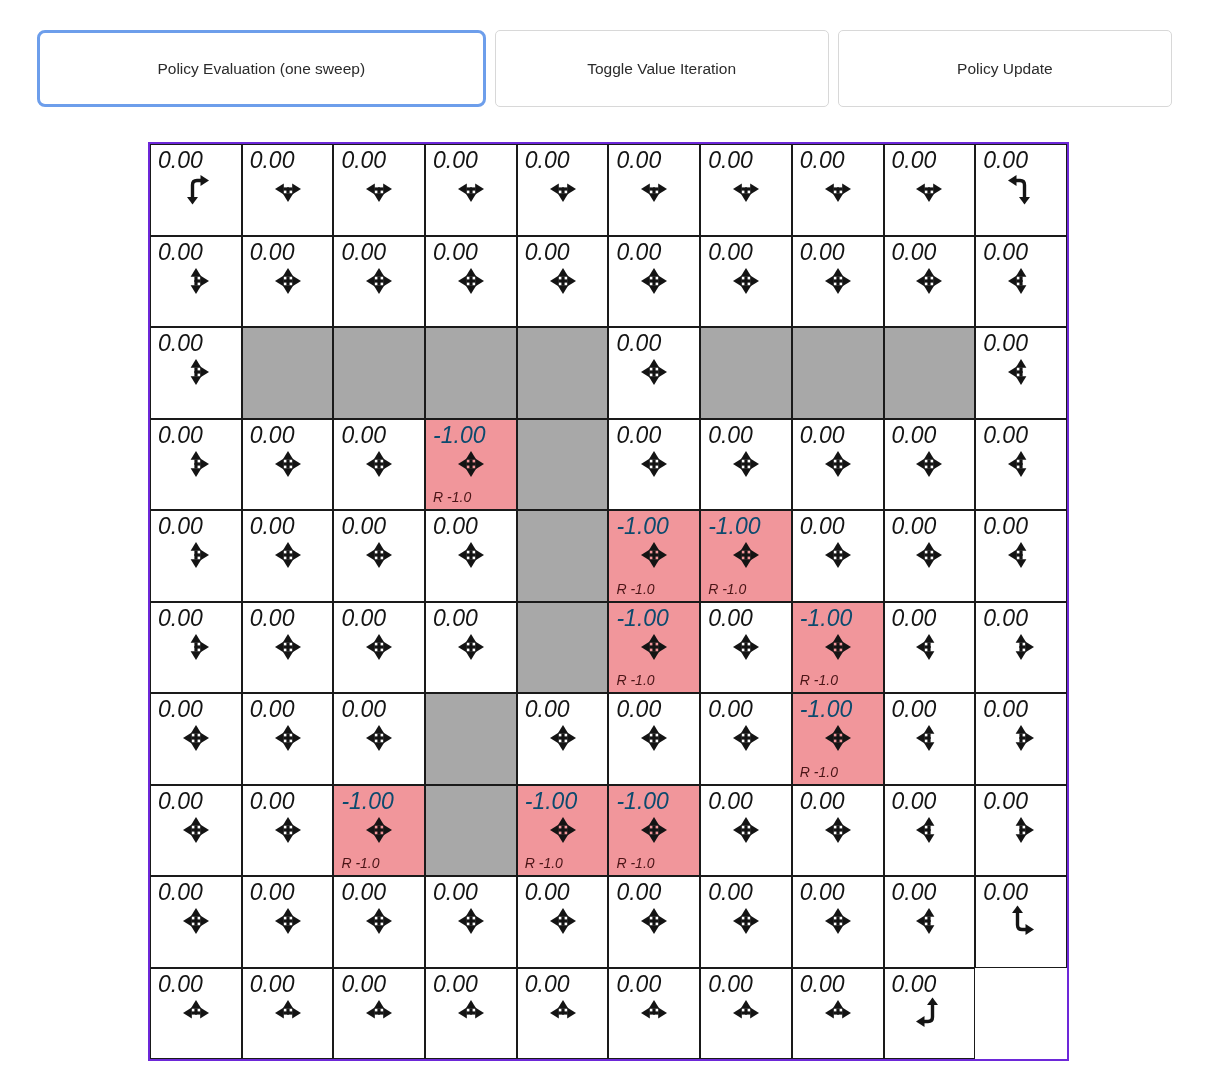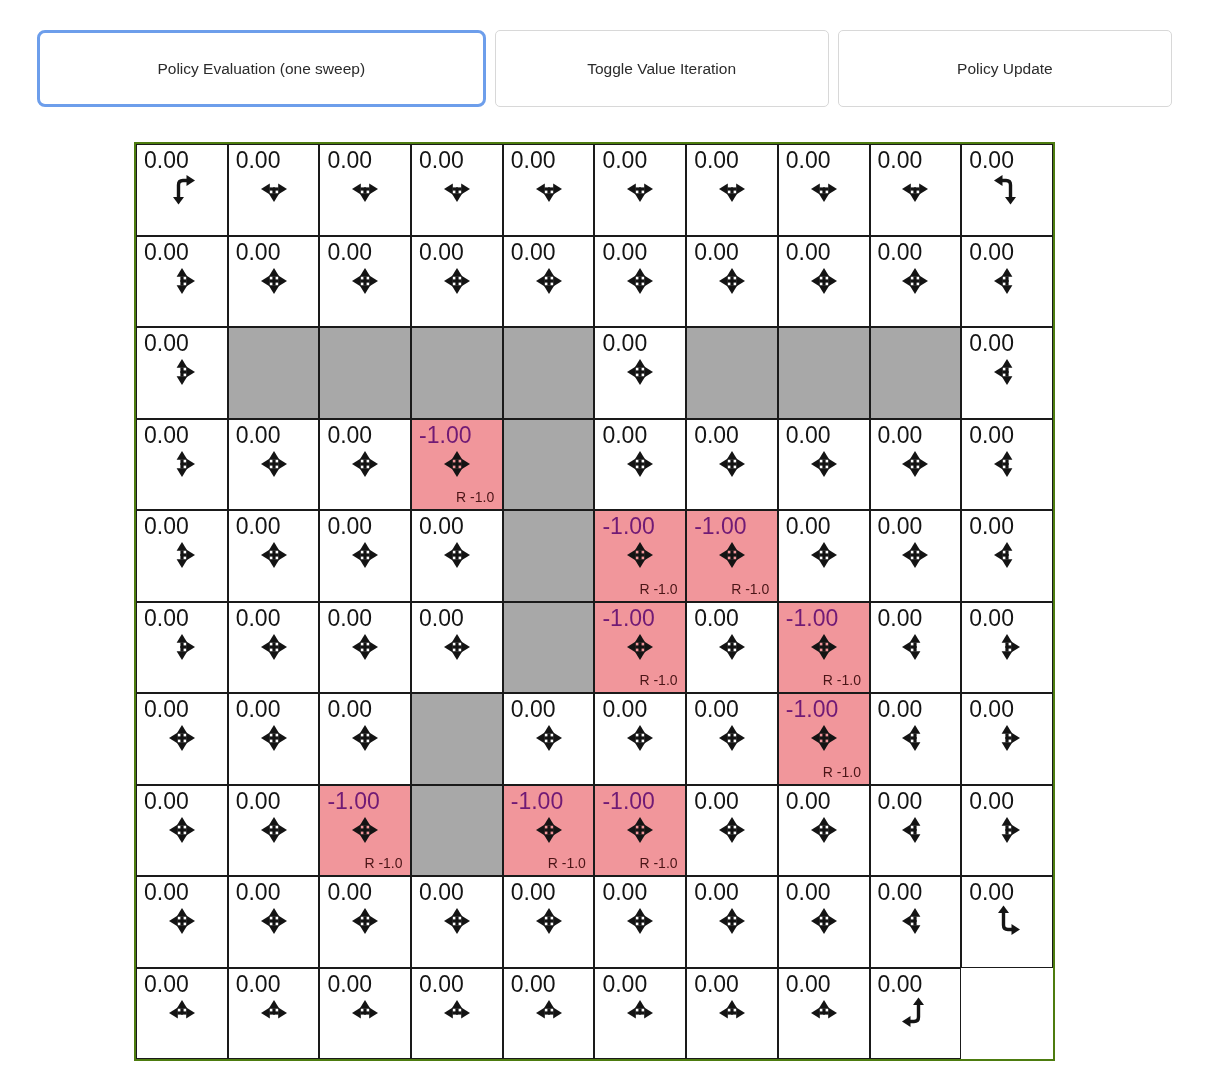--- a/index.html
+++ b/index.html
@@ -18,45 +18,46 @@
     font-size:15.5px;color:#2b2b2b;
     display:flex;align-items:center;justify-content:center;
     cursor:pointer;padding:4px;
   }
   .btn.active{
     flex:1.34;
     border:3px solid var(--accent);
     border-radius:8px;
   }
   .grid{
-    position:absolute;left:134px;top:142px;
+    position:absolute;left:148px;top:142px;
     display:grid;
     grid-template-columns:repeat(10, 91.7px);
     grid-auto-rows:91.5px;
-    border:2px solid #4d7c0f;
+    border:2px solid #6d28d9;
+    font-style:italic;
   }
   .cell{
     position:relative;background:#ffffff;
     border:1.5px solid #1a1a1a;
     box-sizing:border-box;
   }
   .cell.wall{background:var(--wall);}
   .cell.red{background:var(--redbg);}
   .cell.green{background:var(--greenbg);}
   .val{
     position:absolute;top:3px;left:7px;
     font-size:23px;color:#141414;line-height:1.1;
   }
-  .red .val{color:#701a75;}
+  .red .val{color:#0c4a6e;}
   .green .val{color:#143a14;}
   .rew{
     position:absolute;bottom:4px;left:7px;
     font-size:14px;font-weight:500;color:#141414;
   }
-  .red .rew{color:#4a1517;margin-left:37px;}
+  .red .rew{color:#4a1517;}
   .green .rew{color:#175217;}
   .icon{
     position:absolute;top:27px;left:50%;margin-left:-17px;
     width:34px;height:34px;
   }
 </style>
 </head>
 <body>
 
 <div class="toolbar">

